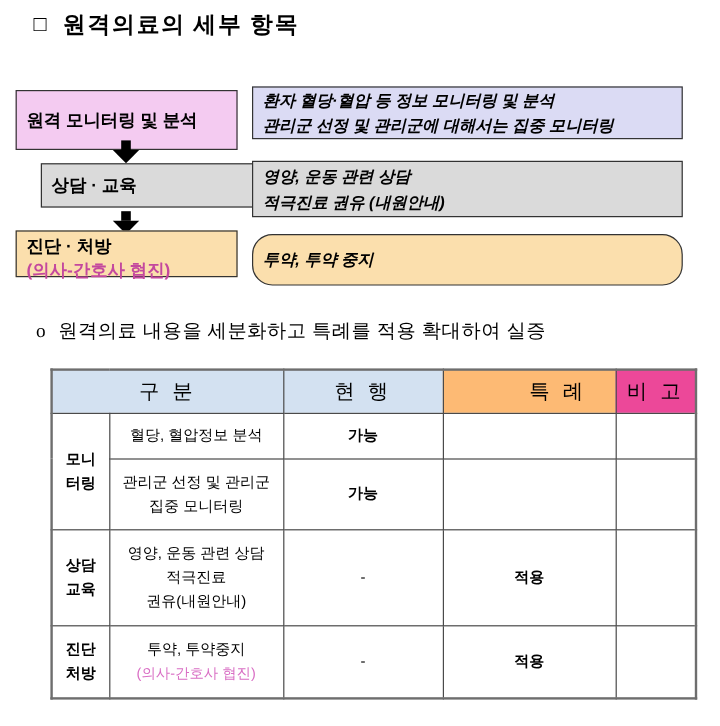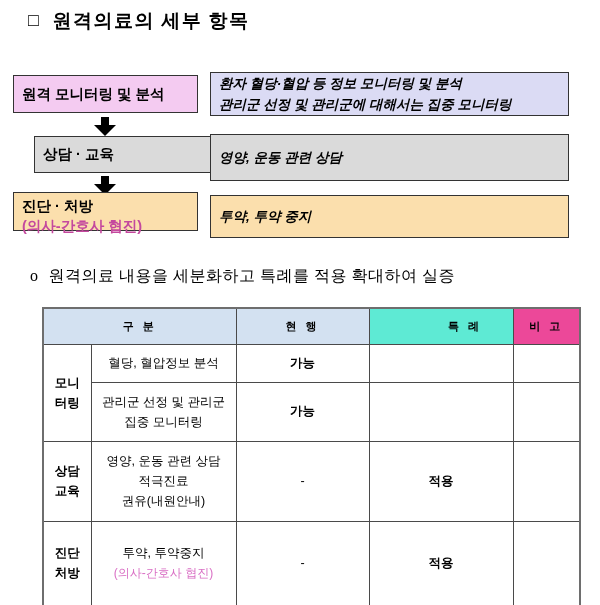--- a/index.html
+++ b/index.html
@@ -16,21 +16,21 @@
   }
   .doc-title .chk{font-weight:400;font-size:18px;transform:translateY(-1px);}
   
   .box{
     position:absolute;box-sizing:border-box;border:1px solid #333333;
     font-weight:700;
   }
   .lbox{left:13px;width:185px;padding-left:8px;font-size:14.5px;}
   .rbox{left:210px;width:359px;padding-left:8px;font-size:13.5px;line-height:21px;
         display:flex;flex-direction:column;justify-content:center;font-style:italic;}
-  .lbox1{top:75px;height:38px;display:flex;align-items:center;}
+  .lbox1{top:75px;height:50px;display:flex;align-items:center;}
   .rbox1{top:72px;height:44px;}
   .lbox2{top:136px;height:37px;display:flex;align-items:center;margin-left:21px;}
   .rbox2{top:134px;height:47px;}
   .lbox3{top:192px;height:39px;line-height:20px;padding-top:3px;}
   .rbox3{top:195px;height:43px;}
   .arrow{position:absolute;left:94px;width:22px;}
   .arrow1{top:117px;}
   .arrow2{top:176px;}
   .arrow .stem{width:8px;height:8px;background:#000;margin:0 auto;}
   .arrow .head{width:0;height:0;margin:0 auto;
@@ -50,22 +50,22 @@
     border:2px solid #6e6e6e;
   }
   table.spec th,table.spec td{
     border:1px solid #4a4a4a;text-align:center;vertical-align:middle;
     padding:0;font-size:12.5px;box-sizing:border-box;
   }
   table.spec tr.hd{height:36px;}
   table.spec tr.r1{height:38px;}
   table.spec tr.r2{height:59px;}
   table.spec tr.r3{height:80px;padding-left:24px;}
-  table.spec tr.r4{height:85px;}
-  table.spec th.hcell{font-weight:700;font-size:11px;letter-spacing:3px;}
+  table.spec tr.r4{height:61px;}
+  table.spec th.hcell{font-weight:400;font-size:17px;letter-spacing:3px;}
   .glabel{font-weight:700;font-size:13px;line-height:20px;}
   .desc{line-height:20px;}
   .status{font-weight:700;font-size:13px;}
   .dash{font-size:13px;}
   .collab-sub{font-size:12px;line-height:20px;}
 </style>
 </head>
 <body>
 
 <div class="page">
@@ -86,53 +86,54 @@
   <div class="arrow arrow1">
     <div class="stem"></div>
       <div class="head"></div>
   </div>
 
   <div class="box lbox lbox2" style="background-color: rgb(218, 218, 218);">
     <span>상담 · 교육</span>
   </div>
   <div class="box rbox rbox2" style="background-color: rgb(218, 218, 218);">
     <div>영양, 운동 관련 상담</div>
+    <div>적극진료 권유 (내원안내)</div>
   </div>
 
   <div class="arrow arrow2">
     <div class="stem"></div>
       <div class="head"></div>
   </div>
 
   <div class="box lbox lbox3" style="background-color: rgb(251, 223, 173);">
     <div>진단 · 처방</div>
     <div style="color: rgb(196, 72, 158);">(의사-간호사 협진)</div>
   </div>
-  <div class="box rbox rbox3" style="background-color: rgb(251, 223, 173);">
+  <div class="box rbox rbox3" style="background-color: rgb(251, 223, 173); border-radius: 17px;">
     <div>투약, 투약 중지</div>
   </div>
 
   <div class="section-line">
     <span>o</span>
     <span>원격의료 내용을 세분화하고 특례를 적용 확대하여 실증</span>
   </div>
 
   <table class="spec">
     <colgroup>
       <col style="width:48px">
         <col style="width:145px">
         <col style="width:133px">
       <col style="width:144px">
         <col style="width:67px">
     </colgroup>
     <tbody>
         <tr class="hd">
       <th class="hcell" colspan="2" style="background-color: rgb(211, 225, 241);">구 분</th>
       <th class="hcell" style="background-color: rgb(211, 225, 241);">현 행</th>
-      <th class="hcell" style="background-color: #5eead4; padding-left: 48px;">특 례</th>
+      <th class="hcell" style="background-color: #fdba74; padding-left: 48px;">특 례</th>
       <th class="hcell" style="background-color: #ec4899;">비 고</th>
     </tr>
 
     <tr class="r1">
       <td class="glabel" rowspan="2">
         <div>모니</div>
         <div>터링</div>
       </td>
       <td class="desc">
         <div>혈당, 혈압정보 분석</div>

